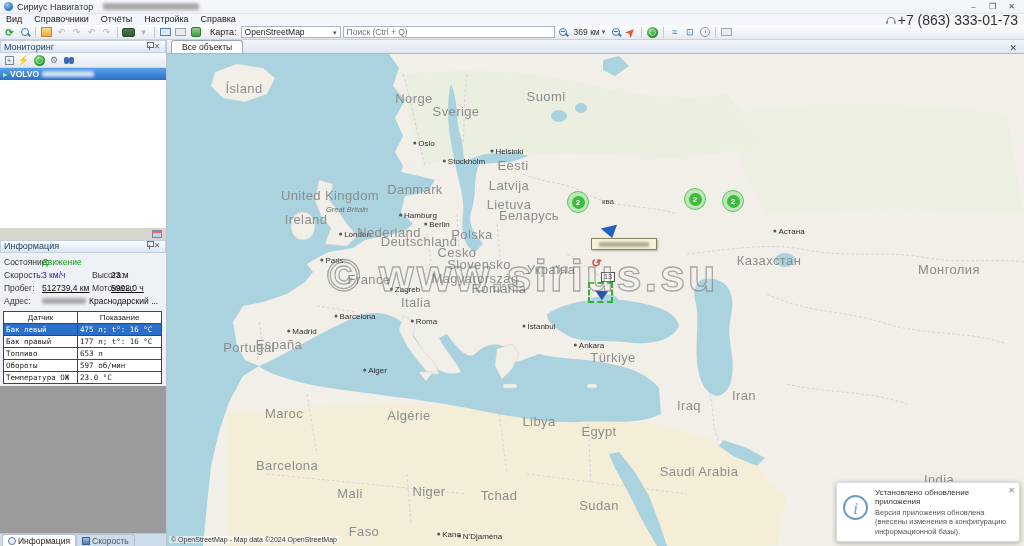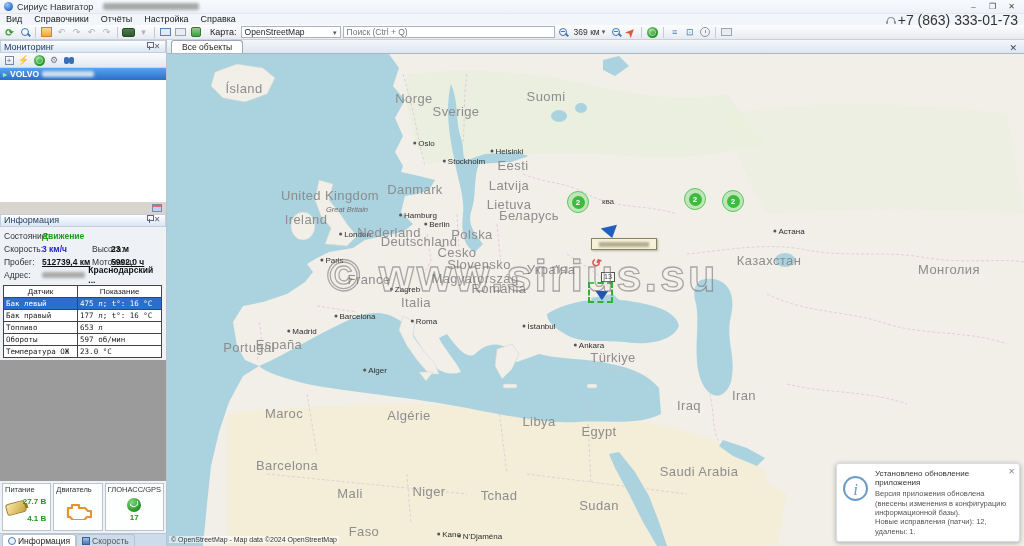--- a/index.html
+++ b/index.html
@@ -69,21 +69,21 @@
   .vehrow { height:12px; background:linear-gradient(#59a2ec,#2a6fc9); color:#fff; display:flex; align-items:center; padding:0 3px; gap:3px; font-size:8.5px; font-weight:bold; }
   .vehrow .play { color:#8cf78c; font-size:8px; }
   .veh-blur { width:52px; height:6px; background:#cfe0f2; }
   .monbody { flex:1; background:#fff; }
   .gapstrip { height:12px; background:#d8d5cf; display:flex; align-items:center; justify-content:flex-end; padding:0 4px; }
   .tblico { width:10px; height:8px; background:linear-gradient(#fff 30%,#bcd2ef 30%); border:1px solid #7a8aa5; box-shadow:inset 0 2px 0 #e66; }
 
   .infofields { background:#eef2f7; padding:3px 4px 2px; }
   .frow { display:flex; align-items:center; height:13px; font-size:8.5px; }
   .flab { color:#333; }
-  .fval { font-weight:bold; color:#111; }
+  .fval { font-weight:normal; color:#111; }
   .green { color:#1a9c1a; } .blue { color:#2222cc; }
   .ulink { text-decoration:underline; }
   .c1 { width:38px; } .c2 { width:50px; } .c3 { width:19px; }
   .addr-blur { width:44px; height:6px; margin-right:3px; }
 
   table.sens { width:159px; margin:1px 3px 0; border-collapse:collapse; font-family:"DejaVu Sans Mono",monospace; font-size:7.5px; background:#fff; }
   table.sens th { border:1px solid #444; font-weight:normal; text-align:center; height:12px; font-family:"Liberation Sans",sans-serif; font-size:8px; }
   table.sens td { border:1px solid #444; height:12px; padding:0 2px; white-space:nowrap; }
   table.sens tr.sel td { background:#2a6fc9; color:#fff; }
   .grayfill { flex:1; background:#9b9b9b; margin-top:2px; }
@@ -318,41 +318,20 @@
       </tr>
       <tr>
         <td>Температура ОЖ</td>
         <td>23.0 °C</td>
       </tr>
     </tbody>
       </table>
 
     <div class="grayfill"></div>
 
-    <div class="statusrow">
-      <div class="statbox">
-        <span class="slab">Питание</span>
-        <span class="batt"></span>
-        <span class="pv pv1">27.7 В</span>
-        <span class="pv pv2">4.1 В</span>
-      </div>
-      <div class="statbox">
-        <span class="slab">Двигатель</span>
-        <div class="enginewrap">
-          <svg width="28" height="18" viewBox="0 0 28 18">
-            <path d="M4,6 h4 v-3 h7 v3 h6 l3,3 h3 v6 h-4 l-3,3 h-11 l-3,-3 h-2 z" fill="none" stroke="#e8922e" stroke-width="2.2" stroke-linejoin="round"></path>
-          </svg>
-        </div>
-      </div>
-      <div class="statbox">
-        <span class="slab">ГЛОНАСС/GPS</span>
-        <div class="gpsball"></div>
-        <div class="sats">17</div>
-      </div>
-    </div>
 
     <div class="btabs">
       <span class="btab active">
         <span class="btabico"></span>
         <span>Информация</span>
       </span>
       <span class="btab">
         <span class="btabico2"></span>
         <span>Скорость</span>
       </span>
@@ -508,17 +487,16 @@
       <div class="vbadge">13</div>
 
       <div class="watermark">© www.sirius.su</div>
       <div class="attribution">© OpenStreetMap - Map data ©2024 OpenStreetMap</div>
 
       <div class="notif">
         <span class="ic">i</span>
         <span class="nx">✕</span>
         <div class="nt">Установлено обновление приложения</div>
         <div class="nb">Версия приложения обновлена (внесены изменения в конфигурацию информационной базы).</div>
-        <div class="nb">Новые исправления (патчи): 12, удалены: 1.</div>
       </div>
     </div>
   </div>
 </div>
 
 </body></html>

